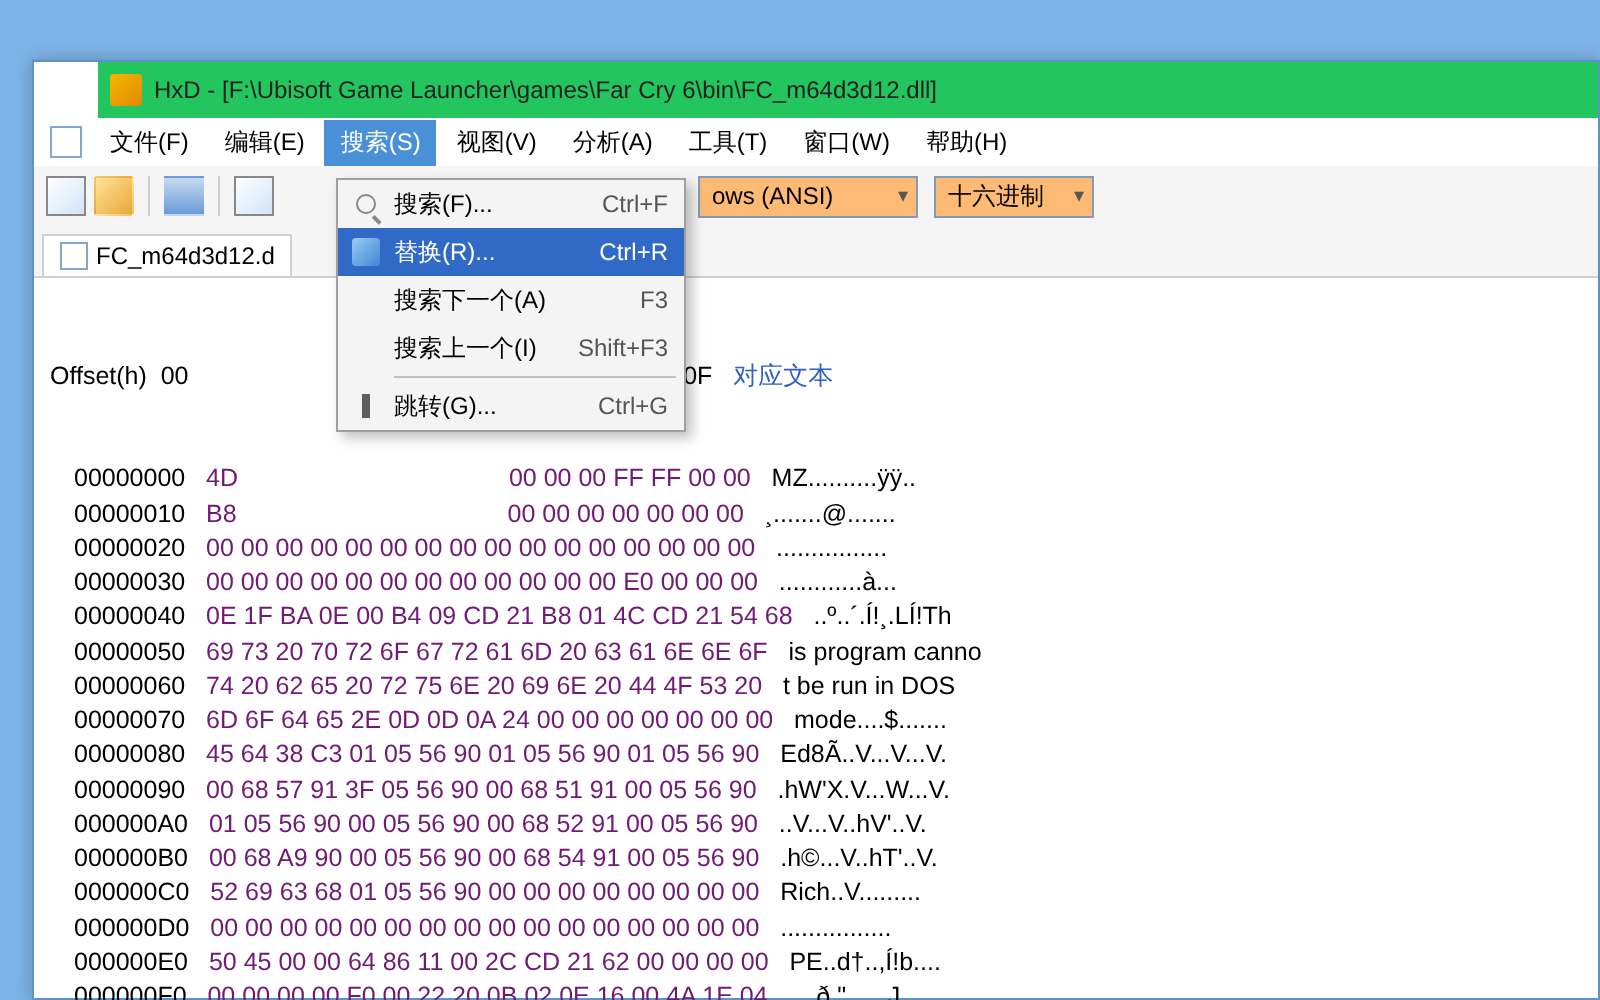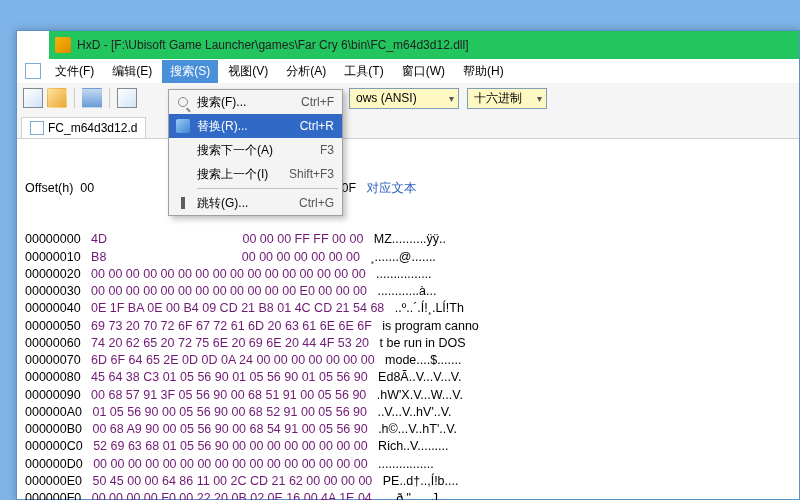--- a/index.html
+++ b/index.html
@@ -11,29 +11,29 @@
 .menubar { height: 24px; display: flex; align-items: center; padding: 0 4px; gap: 2px; }
 .menubar .mico { width: 16px; height:16px; margin: 0 4px; background:#fff; border:1px solid #7FA8D4; }
 .menubar .mitem { font-size: 12px; padding: 3px 8px; cursor: default; }
 .menubar .mitem.open { background: #4A90D9; color: #fff; }
 .toolbar { height: 30px; display: flex; align-items: center; padding: 0 6px; gap: 4px; background: #F5F5F5; }
 .tbtn { width: 20px; height: 20px; border: 1px solid transparent; }
 .tico1 { background: linear-gradient(135deg,#fff,#d0e4f8); border:1px solid #888; }
 .tico2 { background: linear-gradient(135deg,#FFE39A,#E8A838); border-radius: 2px; }
 .tico3 { background: linear-gradient(180deg,#C6D9F0,#6A9CD8); }
 .sep { width:1px; height:20px; background:#ccc; margin:0 3px; }
-.combo { height: 21px; border: 1px solid #7F9DB9; background: #fef9c3; display: flex; align-items: center; padding: 0 18px 0 6px; position: relative; font-size: 12px; margin-left: 4px; }
+.combo { height: 21px; border: 1px solid #7F9DB9; background: #fdba74; display: flex; align-items: center; padding: 0 18px 0 6px; position: relative; font-size: 12px; margin-left: 4px; }
 .combo::after { content:'▾'; position:absolute; right:4px; font-size:10px; color:#555; }
 .tabbar { height: 26px; display: flex; align-items: flex-end; padding: 0 4px; background: #F5F5F5; border-bottom: 1px solid #D0D0D0; }
 .tab { display:flex; align-items:center; gap:4px; background:#fff; border:1px solid #D0D0D0; border-bottom:none; padding:3px 8px; font-size:12px; }
 .tab .tico { width:14px; height:14px; background:#fff; border:1px solid #7FA8D4; }
 .hexview { padding: 6px 8px; font-family: 'Courier New', monospace; font-size: 12.5px; color: #222; white-space: pre; line-height: 1.38; }
 .hexview .hdr { color: #000; }
 .hexview .asc-head { color:#3060C0; }
-.hexrow .off { color:#000; }
+.hexrow .off { color:#000;margin-left:12px; }
 .hexrow .hex { color:#701a75; }
 .hexrow .asc { color:#000; }
 .dropdown { position:absolute; left: 168px; top: 89px; width: 175px; background:#F4F4F4; border:1px solid #A0A0A0; box-shadow: 3px 3px 6px rgba(0,0,0,0.25); z-index: 50; }
 .dropdown .row { display:flex; align-items:center; height:24px; font-size:12px; cursor:default; padding-right:8px; }
 .dropdown .row .iconcol { width:28px; display:flex; justify-content:center; }
 .dropdown .row .lbl { flex:1; }
 .dropdown .row .sc { color:#555; }
 .dropdown .row.hl { background:#3169C6; color:#fff; }
 .dropdown .row.hl .sc { color:#fff; }
 .dropdown hr { margin: 2px 4px 2px 28px; border:none; border-top:1px solid #C0C0C0; }

